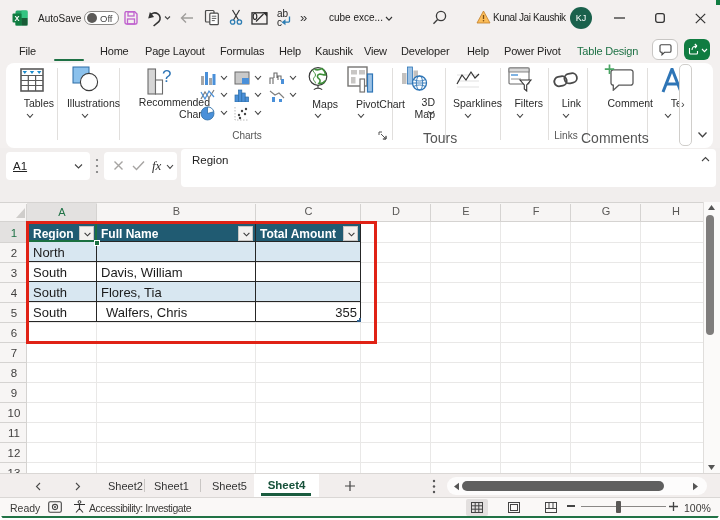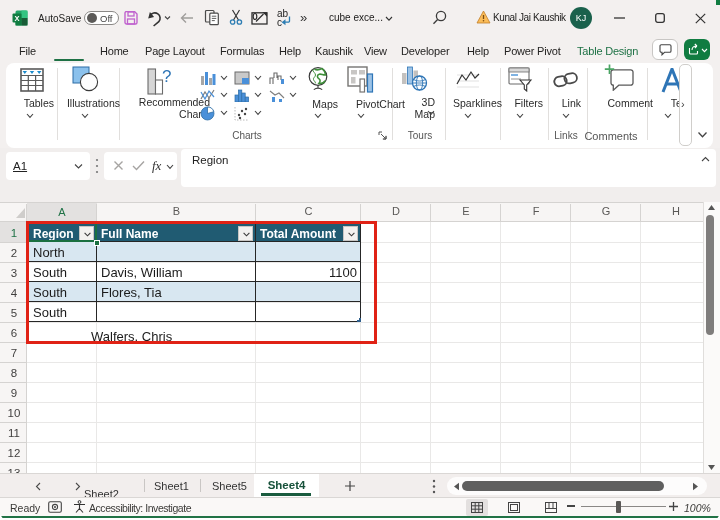--- a/index.html
+++ b/index.html
@@ -288,21 +288,21 @@
       <rect x="6.5" y="2" width="5" height="17" fill="#9dc3e6" stroke="#2e75b6" stroke-width="0.8"></rect>
       <rect x="12.5" y="5.5" width="4.5" height="13.5" fill="#c3c1bf"></rect>
       <circle cx="18.5" cy="18" r="7" fill="#fff" stroke="#2e75b6" stroke-width="1.3"></circle>
       <ellipse cx="18.5" cy="18" rx="3.2" ry="7" fill="none" stroke="#2e75b6" stroke-width="0.9"></ellipse>
       <path d="M11.5 18 h14 M12.5 14.5 c4 2 8 2 12 0 M12.5 21.5 c4 -2 8 -2 12 0" fill="none" stroke="#2e75b6" stroke-width="0.9"></path>
     </svg>
     <div class="abs lbl" style="left:395px;top:97px;width:40px;line-height:11.5px;">3D<br>Map</div>
     <svg class="abs" style="left:427px;top:110px;" width="8" height="6" viewBox="0 0 8 6">
         <path d="M1 1 L4 4.4 L7 1" fill="none" stroke="#444" stroke-width="1.1"></path>
       </svg>
-    <div class="abs" style="left:405px;top:130px;width:30px;text-align:center;font-size:10px;color:#555;">Tours</div>
+    <div class="abs" style="left:423px;top:130px;width:30px;text-align:center;font-size:14px;color:#555;">Tours</div>
 
     <svg class="abs" style="left:456px;top:70px;" width="24" height="19" viewBox="0 0 24 19">
       <path d="M1 5 h22 M1 11 h22 M1 17 h22" stroke="#d9d9d9" stroke-width="0.8"></path>
       <path d="M1 14 L6 5 L10 10 L15 2 L19 8 L23 4" fill="none" stroke="#333" stroke-width="1.2"></path>
     </svg>
     <div class="abs lbl" style="left:434px;top:97px;width:68px;">Sparklines</div>
     <svg class="abs" style="left:464px;top:113px;" width="8" height="6" viewBox="0 0 8 6">
         <path d="M1 1 L4 4.4 L7 1" fill="none" stroke="#444" stroke-width="1.1"></path>
       </svg>
 
@@ -326,21 +326,21 @@
     <svg class="abs" style="left:562px;top:113px;" width="8" height="6" viewBox="0 0 8 6">
         <path d="M1 1 L4 4.4 L7 1" fill="none" stroke="#444" stroke-width="1.1"></path>
       </svg>
     <div class="abs" style="left:551px;top:130px;width:30px;text-align:center;font-size:10px;color:#555;">Links</div>
 
     <svg class="abs" style="left:604px;top:64px;" width="30" height="27" viewBox="0 0 30 27">
       <path d="M7 8 a2.2 2.2 0 0 1 2.2 -2.2 h17.6 a2.2 2.2 0 0 1 2.2 2.2 v11 a2.2 2.2 0 0 1 -2.2 2.2 h-12 l-5.5 5 v-5 H9.2 A2.2 2.2 0 0 1 7 19 z" fill="#fff" stroke="#5a5a5a" stroke-width="1.3"></path>
       <path d="M5.5 0.5 v9.4 M0.8 5.2 h9.4" stroke="#4aa564" stroke-width="1.7"></path>
     </svg>
     <div class="abs lbl" style="left:585px;top:97px;width:68px;">Comment</div>
-    <div class="abs" style="left:581px;top:130px;width:60px;text-align:center;font-size:11px;color:#555;">Comments</div>
+    <div class="abs" style="left:581px;top:130px;width:60px;text-align:center;font-size:14px;color:#555;">Comments</div>
 
     <svg class="abs" style="left:661px;top:68px;" width="22" height="25" viewBox="0 0 22 25">
       <path d="M2 24 L11 1 L20 24" fill="none" stroke="#2e75b6" stroke-width="3"></path>
       <path d="M6 16 h10" stroke="#2e75b6" stroke-width="3"></path>
     </svg>
     <div class="abs lbl" style="left:650px;top:97px;width:40px;">Text</div>
 
     <svg class="abs" style="left:664px;top:113px;" width="8" height="6" viewBox="0 0 8 6">
         <path d="M1 1 L4 4.4 L7 1" fill="none" stroke="#444" stroke-width="1.1"></path>
       </svg>
@@ -509,25 +509,25 @@
         <line x1="0" y1="38.5" x2="333" y2="38.5"></line>
         <line x1="0" y1="58.5" x2="333" y2="58.5"></line>
         <line x1="0" y1="78.5" x2="333" y2="78.5"></line>
         <line x1="0" y1="98.5" x2="333" y2="98.5"></line>
       </g>
     </svg>
 
     <div class="abs" style="left:33px;top:43px;font-size:13px;color:#1b1b1b;">North</div>
     <div class="abs" style="left:33px;top:63px;font-size:13px;color:#1b1b1b;">South</div>
     <div class="abs" style="left:101px;top:63px;font-size:13px;color:#1b1b1b;">Davis, William</div>
-    <div class="abs" style="left:256px;top:63px;width:101px;text-align:right;font-size:13px;color:#1b1b1b;">1100</div>
     <div class="abs" style="left:33px;top:83px;font-size:13px;color:#1b1b1b;">South</div>
     <div class="abs" style="left:101px;top:83px;font-size:13px;color:#1b1b1b;">Flores, Tia</div>
     <div class="abs" style="left:33px;top:103px;font-size:13px;color:#1b1b1b;">South</div>
-    <div class="abs" style="left:91px;top:103px;font-size:13px;color:#1b1b1b;margin-top:24px;">Walfers, Chris</div>
+    <div class="abs" style="left:106px;top:103px;font-size:13px;color:#1b1b1b;">Walfers, Chris</div>
+    <div class="abs" style="left:256px;top:103px;width:101px;text-align:right;font-size:13px;color:#1b1b1b;">355</div>
 
     <div class="abs" style="left:29px;top:38px;width:66px;height:2px;background:#1a7040;"></div>
     <div class="abs" style="left:95px;top:22px;width:2px;height:18px;background:#1a7040;"></div>
     <div class="abs" style="left:94px;top:37.5px;width:6px;height:6px;background:#1a7040;border:1px solid #fff;"></div>
 
     <div class="abs" style="left:357px;top:116px;width:4px;height:4px;border-right:2px solid #2e5e8c;border-bottom:2px solid #2e5e8c;"></div>
 
     <div class="abs" style="left:26px;top:19px;width:351px;height:123px;border:3px solid #e02215;"></div>
 
     <div class="abs" style="left:704px;top:0;width:16px;height:271px;background:#fbfaf9;"></div>
@@ -541,21 +541,21 @@
       </svg>
   </div>
 
   <div class="abs" style="left:0;top:473px;width:720px;height:24px;background:#f2eeed;border-top:1px solid #dad7d5;">
     <svg class="abs" style="left:35px;top:8px;" width="6" height="9" viewBox="0 0 6 9">
         <path d="M5 1 L1.5 4.5 L5 8" fill="none" stroke="#4a4a4a" stroke-width="1.1"></path>
       </svg>
     <svg class="abs" style="left:75px;top:8px;" width="6" height="9" viewBox="0 0 6 9">
         <path d="M1 1 L4.5 4.5 L1 8" fill="none" stroke="#4a4a4a" stroke-width="1.1"></path>
       </svg>
-    <div class="abs" style="left:84px;top:6px;font-size:11px;color:#333;margin-top:8px;">Sheet2</div>
+    <div class="abs" style="left:108px;top:6px;font-size:11px;color:#333;">Sheet2</div>
     <div class="abs" style="left:144px;top:5px;width:1px;height:13px;background:#c9c6c4;"></div>
     <div class="abs" style="left:154px;top:6px;font-size:11px;color:#333;">Sheet1</div>
     <div class="abs" style="left:200px;top:5px;width:1px;height:13px;background:#c9c6c4;"></div>
     <div class="abs" style="left:212px;top:6px;font-size:11px;color:#333;">Sheet5</div>
     <div class="abs" style="left:254px;top:0;width:65px;height:23px;background:#fff;"></div>
     <div class="abs" style="left:254px;top:5px;width:65px;text-align:center;font-size:11.5px;font-weight:bold;color:#17513a;">Sheet4</div>
     <div class="abs" style="left:261px;top:19px;width:50px;height:3px;background:#1a5c3f;"></div>
     <svg class="abs" style="left:344px;top:6px;" width="12" height="12" viewBox="0 0 12 12">
         <path d="M6 1 v10 M1 6 h10" stroke="#444" stroke-width="1.2"></path>
       </svg>
@@ -604,17 +604,17 @@
       <rect x="0.5" y="0.5" width="11" height="10" fill="none" stroke="#444" stroke-width="1"></rect>
       <path d="M4 0.5 v6 M8 0.5 v6 M0.5 6.5 h11" stroke="#444" stroke-width="1"></path>
     </svg>
 
     <div class="abs" style="left:567px;top:7px;width:8px;height:1.5px;background:#444;"></div>
     <div class="abs" style="left:581px;top:8px;width:85px;height:1px;background:#8a8886;"></div>
     <div class="abs" style="left:616px;top:2.5px;width:4.5px;height:12px;background:#5a5856;border-radius:1px;"></div>
     <svg class="abs" style="left:668px;top:3px;" width="11" height="11" viewBox="0 0 11 11">
         <path d="M5.5 1 v9 M1 5.5 h9" stroke="#444" stroke-width="1.3"></path>
       </svg>
-    <div class="abs" style="left:684px;top:4px;font-size:10.5px;color:#3c3b39;font-style:italic;">100%</div>
+    <div class="abs" style="left:684px;top:4px;font-size:10.5px;color:#3c3b39;">100%</div>
   </div>
 
   <div class="abs" style="left:0;top:516px;width:720px;height:4px;border-top:2px solid #217346;background:#fff;border-radius:0 0 8px 8px;"></div>
 </div>
 
 </body></html>

